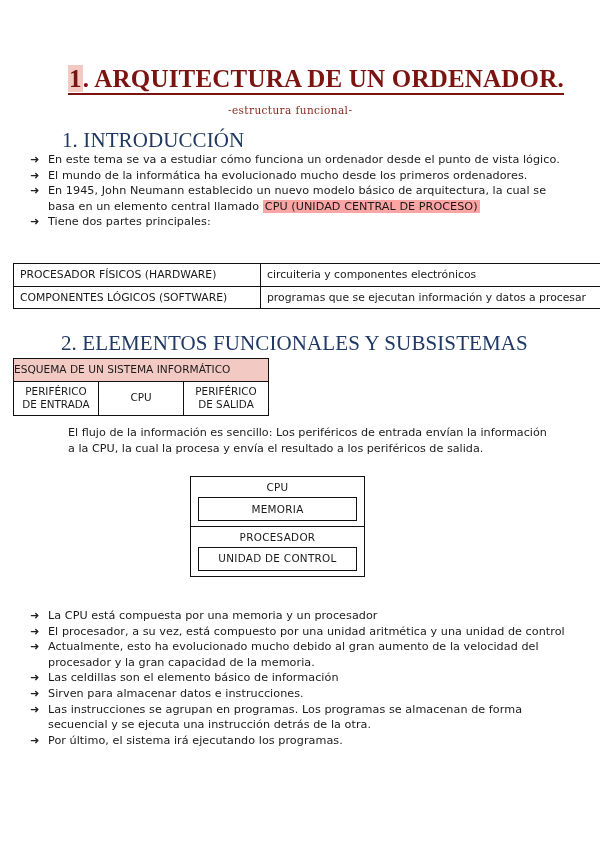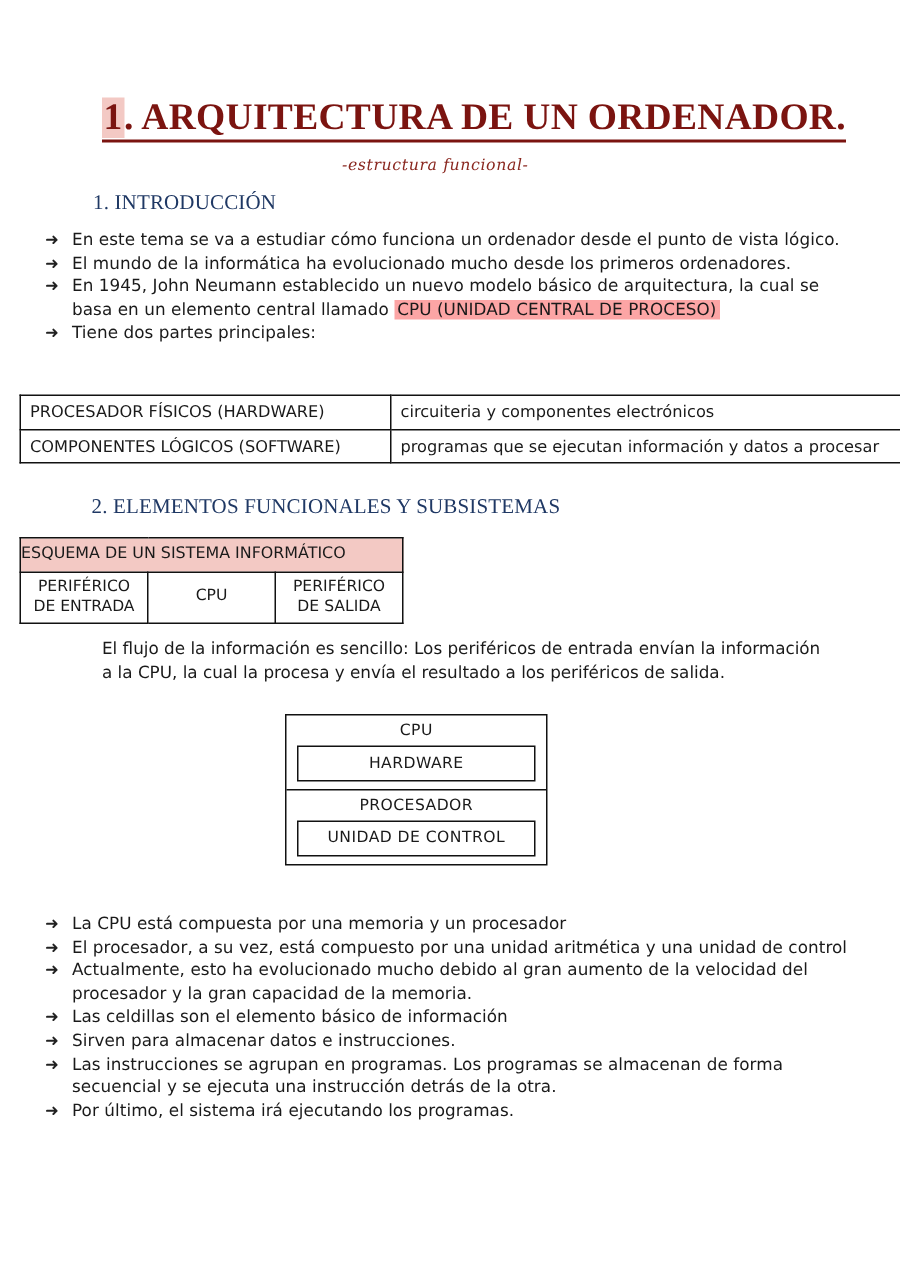--- a/index.html
+++ b/index.html
@@ -43,32 +43,31 @@
   .doc-title .num-hl {
     background: #f3c9c4;
     padding: 0 1px;
   }
 
   .doc-subtitle {
     position: absolute;
     left: 228px;
     top: 104px;
     font-family: "DejaVu Serif", serif;
-    font-style: italic;
     font-size: 10.5px;
     color: #8a2820;
     letter-spacing: 0.4px;
     white-space: nowrap;
   }
 
   
   .section-heading {
     position: absolute;
     font-family: "Liberation Serif", "DejaVu Serif", serif;
-    font-size: 14px;
+    font-size: 21px;
     color: #1f3864;
     white-space: nowrap;
     letter-spacing: 0.1px;
   }
   #heading-1 { left: 62px; top: 128px; }
   #heading-2 { left: 61px; top: 331px; }
 
   
   .bullet-list {
     position: absolute;
@@ -273,21 +272,21 @@
         <td class="cell w3">PERIFÉRICO DE SALIDA</td>
       </tr>
     </tbody>
   </table>
 
   <div class="doc-paragraph">El flujo de la información es sencillo: Los periféricos de entrada envían la información a la CPU, la cual la procesa y envía el resultado a los periféricos de salida.</div>
 
   <div id="cpu-diagram">
     <div class="cpu-section">
       <div class="cpu-section-label">CPU</div>
-      <div class="cpu-inner-box">HARDWARE</div>
+      <div class="cpu-inner-box">MEMORIA</div>
     </div>
     <div class="cpu-section">
       <div class="cpu-section-label">PROCESADOR</div>
       <div class="cpu-split">
         <div>UNIDAD DE CONTROL</div>
       </div>
     </div>
   </div>
 
   <div class="bullet-list" id="bullets-cpu">

